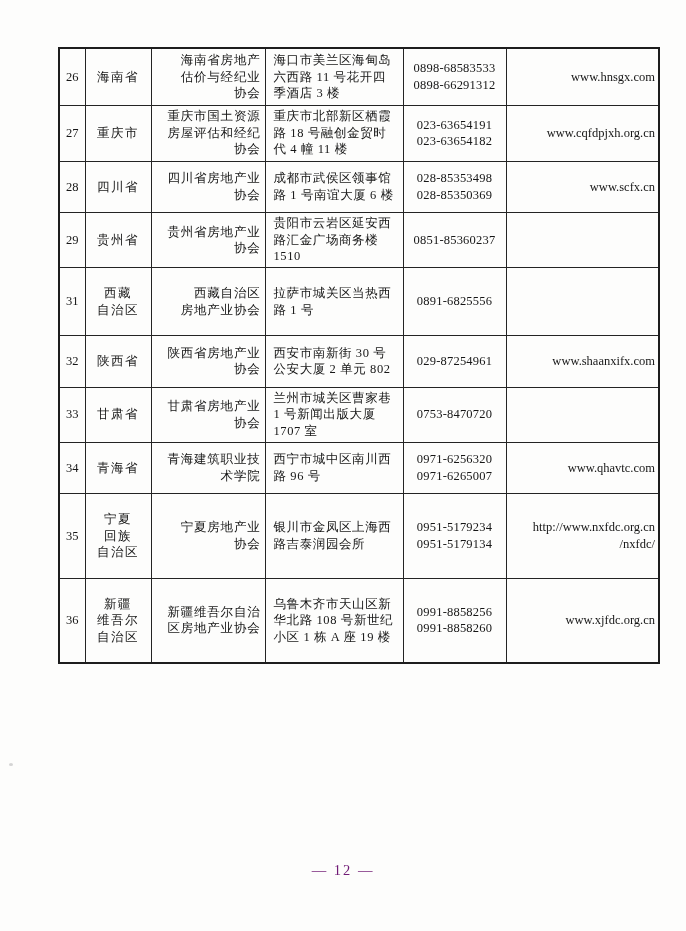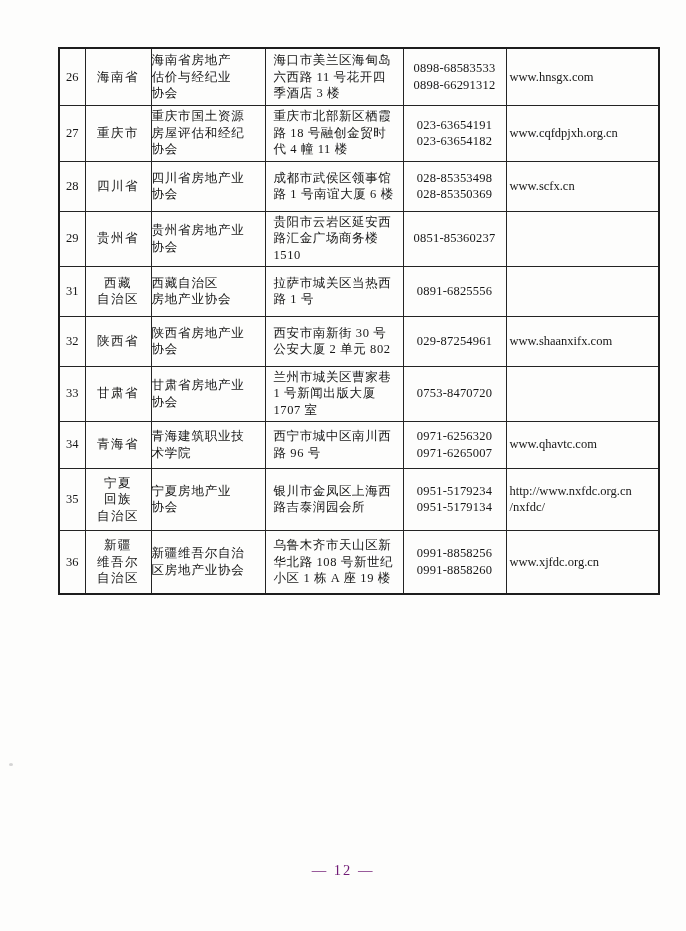--- a/index.html
+++ b/index.html
@@ -31,41 +31,41 @@
     overflow: hidden;
   }
   td.c-no {
     text-align: center;
     font-size: 13.5px;
     font-family: "Liberation Serif", "DejaVu Serif", serif;
   }
   td.c-region {
     text-align: center;
     letter-spacing: 1.5px;
-    padding: 6px 2px;
+    padding: 17px 2px;
   }
   td.c-org {
-    text-align: left;
-    padding: 2px 4px 2px 0;
+    text-align: right;
+    padding: 2px 4px 2px 12px;
     letter-spacing: 0.8px;
   }
   td.c-addr {
     text-align: left;
     padding: 2px 4px 2px 8px;
     letter-spacing: 0.6px;
     margin-top: 28px;
   }
   td.c-phone {
     text-align: center;
     font-size: 13px;
     letter-spacing: 0.2px;
     padding: 1px 2px;
   }
   td.c-web {
-    text-align: left;
+    text-align: right;
     font-size: 12.5px;
     padding: 1px 3px;
   }
   .footer {
     position: absolute;
     left: 0; top: 862px;
     width: 686px;
     text-align: center;
     font-size: 14.5px;
     letter-spacing: 2px;

